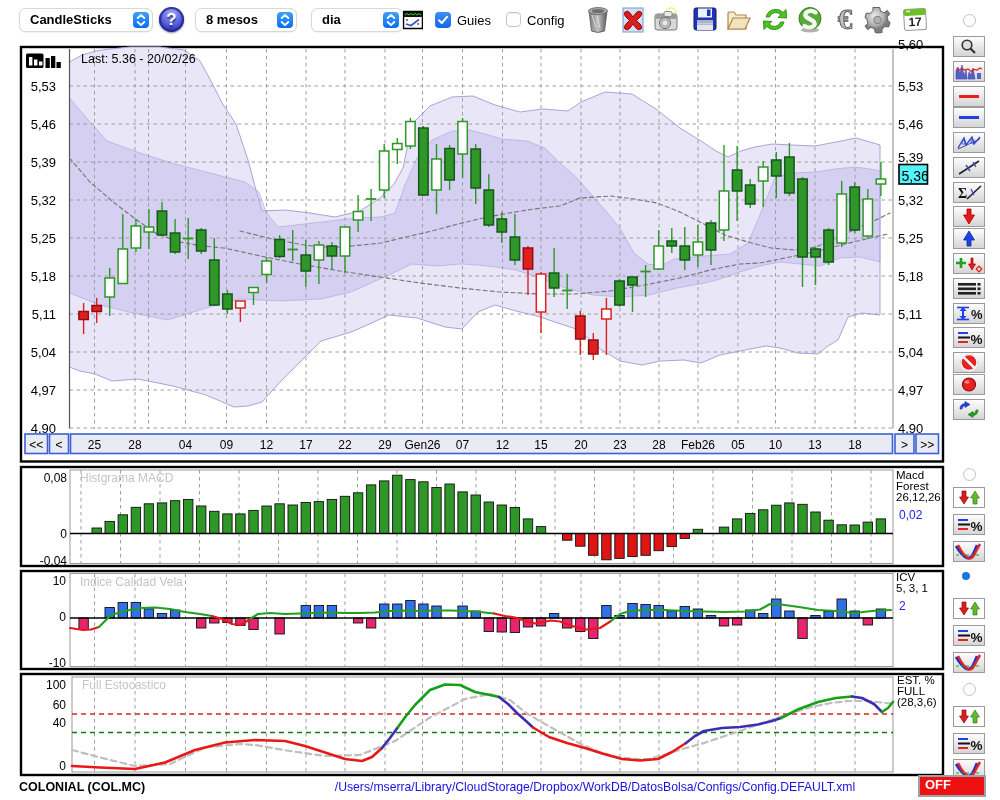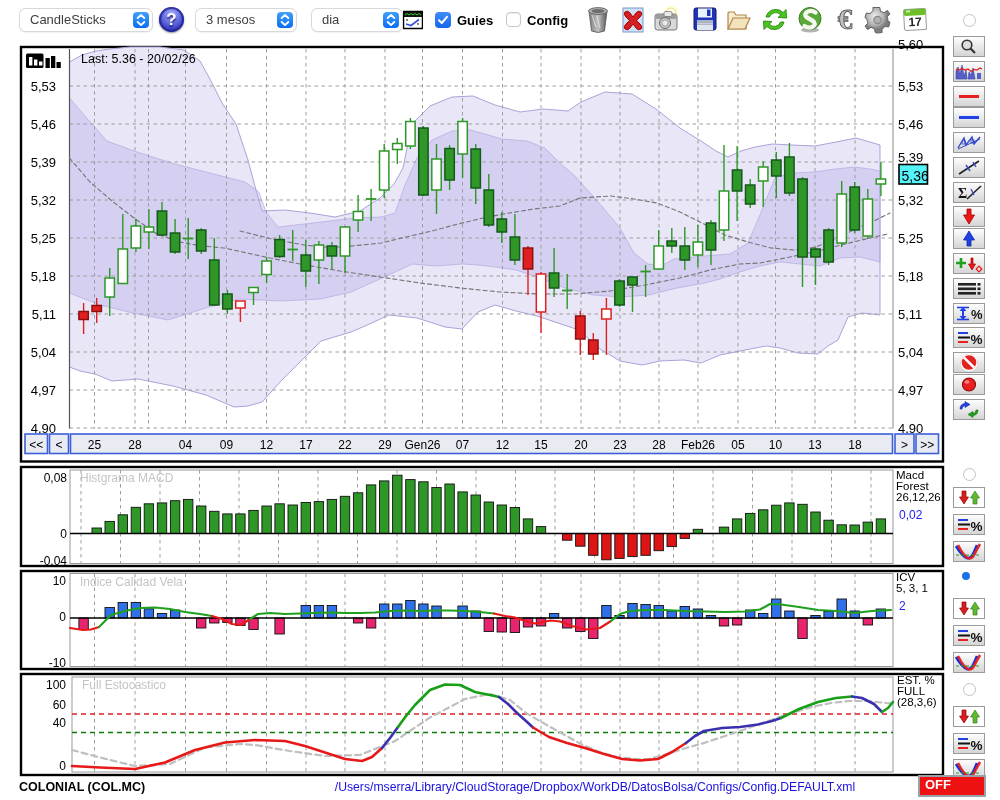--- a/index.html
+++ b/index.html
@@ -1,20 +1,20 @@
 <!DOCTYPE html>
 <html><head><meta charset="utf-8"><style>
 html,body{margin:0;padding:0;width:1000px;height:800px;background:#fff;overflow:hidden}
 *{box-sizing:border-box}
 body{font-family:"Liberation Sans",sans-serif}
 .abs{position:absolute}
 .popup{background:#fff;border-radius:5.5px;box-shadow:0 0 0 1px #d8d8d8,0 1px 2px rgba(0,0,0,.18)}
-.popup span{font-size:13px;font-weight:normal;color:#404040;line-height:22px;padding-left:10px;display:block}
+.popup span{font-size:13px;font-weight:bold;color:#000000;line-height:22px;padding-left:10px;display:block}
 .popup .cap{position:absolute;right:3px;top:3px;width:16px;height:16px;border-radius:4px;background:linear-gradient(#41a0f7,#0a6cf5)}
-.lbl{font-size:13px;font-weight:bold;color:#000}
+.lbl{font-size:13px;font-weight:normal;color:#000}
 .radio{width:13px;height:13px;border-radius:50%;background:#fff;border:1.5px solid #c2c2c2}
 .radioon{width:8px;height:8px;border-radius:50%;background:#fff;border:4.5px solid #1a72e8}
 .rb{border:1px solid #9a9a9a;display:flex;align-items:center;justify-content:center}
 </style></head><body>
 <div class="abs" style="left:0;top:0;width:1000px;height:800px">
 <div class="abs" style="left:0;top:0"><svg width="1000" height="800" viewBox="0 0 1000 800" font-family="Liberation Sans, sans-serif">
         <rect x="21" y="47" width="922" height="414.5" fill="white" stroke="#000" stroke-width="2.4"></rect>
         <path d="M69.5,62 L82,55 L96,51 L110,49 L130,47 L160,47 L184,50 L200,61 L211,81 L222,103 L236,124 L248,160 L256,190 L262,211 L285,210 L310,213 L335,217 L360,211 L380,198 L394,184 L403,168 L412,124 L430,106 L452,97 L473,96 L495,105 L520,112 L543,109 L568,111 L581,102 L605,92 L632,94 L656,109 L680,128 L701,141 L716,151 L728,157 L741,151 L755,147 L772,144 L792,145 L815,146 L836,142 L856,138 L870,142 L880,145 L880,315 L862,313 L848,317 L838,340 L828,346 L818,354 L798,353 L780,348 L766,346 L740,351 L720,355 L701,363 L684,360 L660,361 L642,365 L620,361 L600,349 L579,330 L558,323 L537,316 L516,311 L495,305 L478,312 L462,329 L445,327 L417,318 L389,315 L365,326 L351,332 L321,341 L300,362 L281,381 L262,402 L248,406 L234,407 L206,395 L173,386 L138,379 L112,381 L95,374 L80,371 L69.5,367 Z" fill="#e9e6f8" stroke="#aaa3d9" stroke-width="1"></path>
         <path d="M69.5,98 L84,115 L107,141 L140,153 L175,164 L210,173 L245,182 L259,192 L266,212 L278,227 L304,224 L330,221 L355,218 L381,217 L395,213 L405,185 L417,158 L432,140 L452,131 L470,130 L485,134 L502,139 L527,141 L545,148 L560,163 L575,176 L592,195 L605,210 L620,228 L634,253 L648,264 L661,266 L674,259 L704,256 L730,254 L748,243 L762,210 L775,178 L790,173 L815,172 L835,169 L855,167 L870,169 L880,171 L880,262 L860,257 L840,258 L820,266 L800,264 L780,262 L760,266 L740,272 L720,279 L705,283 L677,288 L649,295 L621,297 L593,295 L565,288 L537,277 L516,270 L495,267 L478,265 L462,264 L436,266 L412,264 L389,275 L351,292 L321,299 L281,301 L239,299 L206,308 L168,320 L133,313 L100,305 L69.5,293 Z" fill="rgba(186,178,230,0.42)" stroke="rgba(160,150,215,0.5)" stroke-width="1"></path>
         <line x1="94.5" y1="49" x2="94.5" y2="428.5" stroke="#9a9a9a" stroke-width="0.95" stroke-dasharray="3.5,3.5"></line>
@@ -469,21 +469,21 @@
         <text x="595" y="791" font-size="12.2" text-anchor="middle" fill="#1a10e0">/Users/mserra/Library/CloudStorage/Dropbox/WorkDB/DatosBolsa/Configs/Config.DEFAULT.xml</text>
       </svg></div>
     <div class="abs popup" style="left:20px;top:9px;width:132px;height:22px">
 <span>CandleSticks</span>
       <div class="cap"><svg width="16" height="16" viewBox="0 0 16 16">
 <path d="M4.7 6 L8 2.9 L11.3 6" fill="none" stroke="#fff" stroke-width="1.9" stroke-linecap="round" stroke-linejoin="round"></path>
 <path d="M4.7 10 L8 13.1 L11.3 10" fill="none" stroke="#fff" stroke-width="1.9" stroke-linecap="round" stroke-linejoin="round"></path>
         </svg></div>
     </div>
     <div class="abs popup" style="left:196px;top:9px;width:100px;height:22px">
-<span>3 mesos</span>
+<span>8 mesos</span>
       <div class="cap"><svg width="16" height="16" viewBox="0 0 16 16">
 <path d="M4.7 6 L8 2.9 L11.3 6" fill="none" stroke="#fff" stroke-width="1.9" stroke-linecap="round" stroke-linejoin="round"></path>
 <path d="M4.7 10 L8 13.1 L11.3 10" fill="none" stroke="#fff" stroke-width="1.9" stroke-linecap="round" stroke-linejoin="round"></path>
         </svg></div>
     </div>
     <div class="abs popup" style="left:312px;top:9px;width:90px;height:22px">
 <span>dia</span>
       <div class="cap"><svg width="16" height="16" viewBox="0 0 16 16">
 <path d="M4.7 6 L8 2.9 L11.3 6" fill="none" stroke="#fff" stroke-width="1.9" stroke-linecap="round" stroke-linejoin="round"></path>
 <path d="M4.7 10 L8 13.1 L11.3 10" fill="none" stroke="#fff" stroke-width="1.9" stroke-linecap="round" stroke-linejoin="round"></path>

